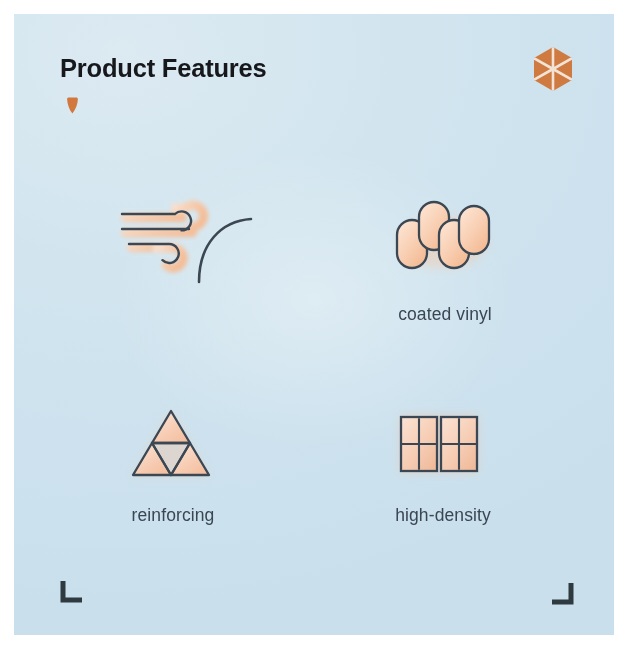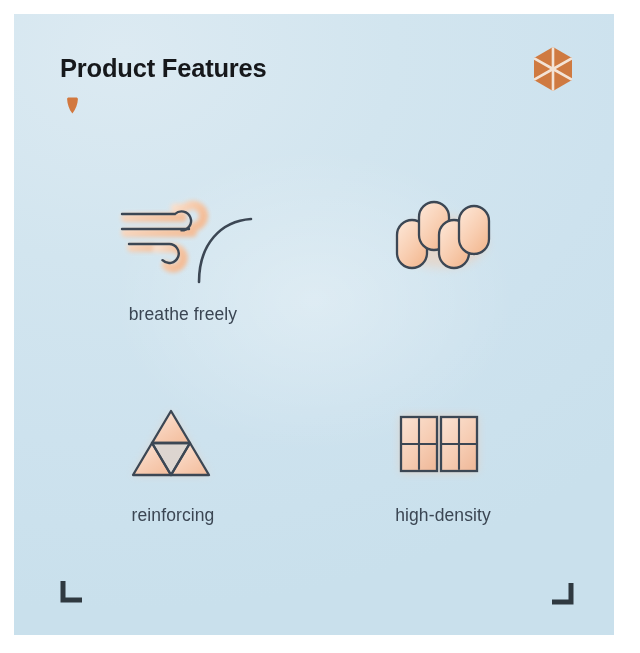--- a/index.html
+++ b/index.html
@@ -202,21 +202,20 @@
 
             <g fill="none" stroke="#3c4754" stroke-width="2.4" stroke-linecap="round">
               <path d="M5 28 H58 a9.5 9.5 0 1 1 6.5 16.4"></path>
               <path d="M5 43 H72"></path>
               <path d="M12 58 H52 a9.5 9.5 0 1 1 -6.5 16.2"></path>
             </g>
 
             <path d="M82 96 C82 58, 104 35, 134 33" fill="none" stroke="#3c4754" stroke-width="2.6" stroke-linecap="round"></path>
           </svg>
         </div>
-        <div class="feature-label">breathe freely</div>
       </div>
 
       <div class="feature-cell" id="cell-coated">
         <div class="feature-icon-wrap">
           <svg viewBox="0 0 120 100" width="120" height="100" aria-hidden="true">
             <defs>
               <linearGradient id="capFill" x1="0.1" y1="0" x2="0.9" y2="1">
                 <stop offset="0%" stop-color="#fde6d6"></stop>
                 <stop offset="55%" stop-color="#f8cdb0"></stop>
                 <stop offset="100%" stop-color="#f2b68d"></stop>
@@ -227,20 +226,21 @@
             </defs>
             <ellipse cx="60" cy="56" rx="44" ry="26" fill="#f6c6a4" opacity="0.45" filter="url(#softGlowB)"></ellipse>
             <g stroke="#3c4754" stroke-width="2.3">
               <rect x="14" y="34" width="30" height="48" rx="15" fill="url(#capFill)"></rect>
               <rect x="36" y="16" width="30" height="48" rx="15" fill="url(#capFill)"></rect>
               <rect x="56" y="34" width="30" height="48" rx="15" fill="url(#capFill)"></rect>
               <rect x="76" y="20" width="30" height="48" rx="15" fill="url(#capFill)"></rect>
             </g>
           </svg>
         </div>
+        <div class="feature-label">coated vinyl</div>
       </div>
 
       <div class="feature-cell" id="cell-reinforce">
         <div class="feature-icon-wrap">
           <svg viewBox="0 0 120 100" width="120" height="100" aria-hidden="true">
             <defs>
               <linearGradient id="triFill" x1="0.1" y1="0" x2="0.9" y2="1">
                 <stop offset="0%" stop-color="#fae6da"></stop>
                 <stop offset="55%" stop-color="#f7cdb4"></stop>
                 <stop offset="100%" stop-color="#f3bd9c"></stop>

